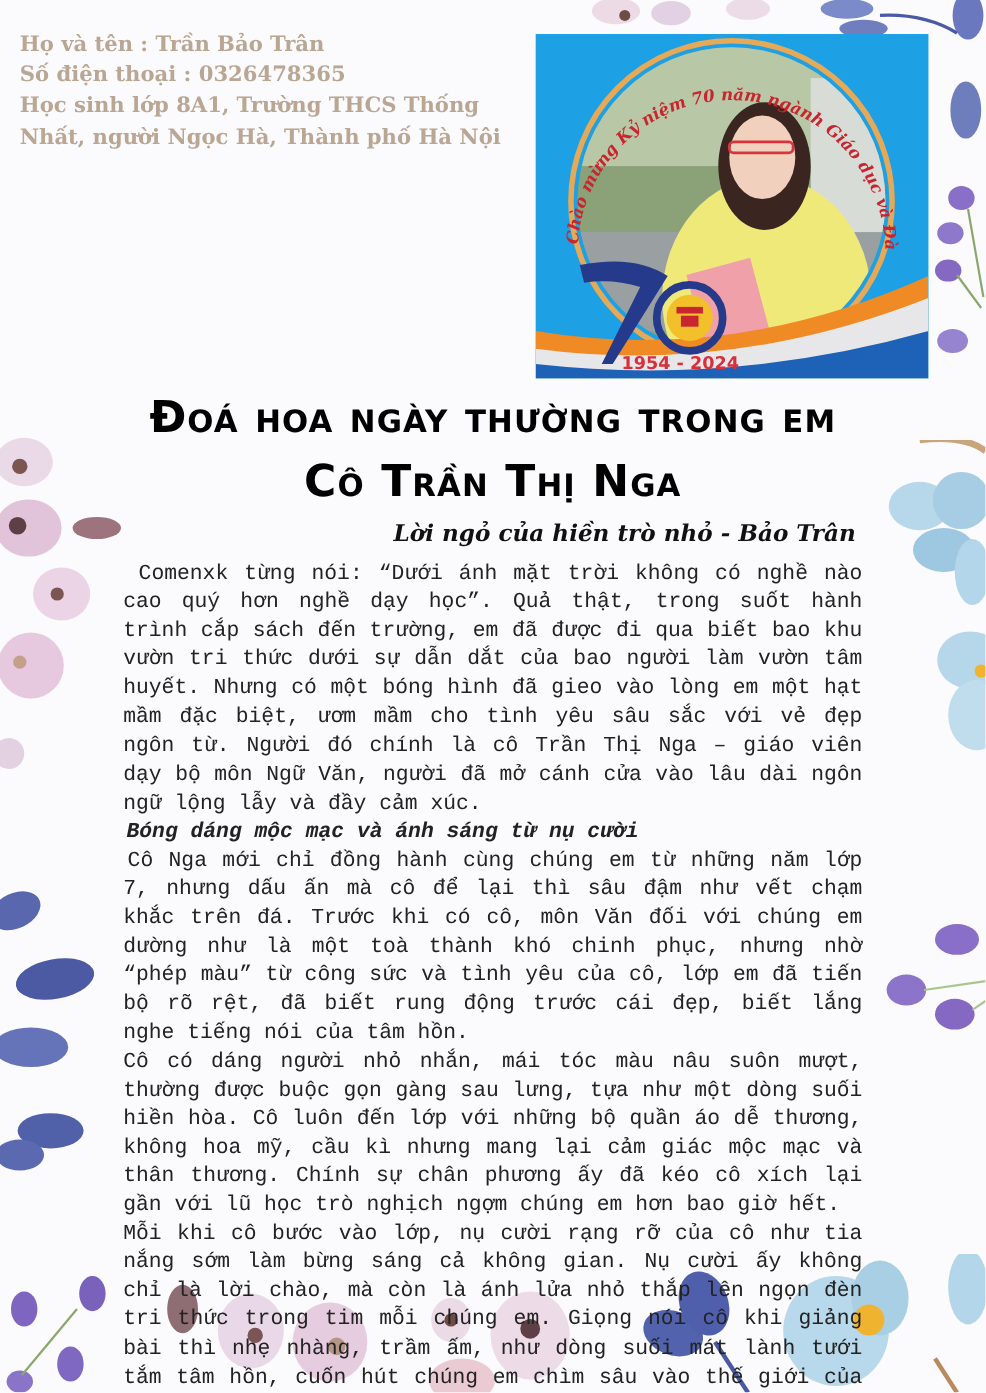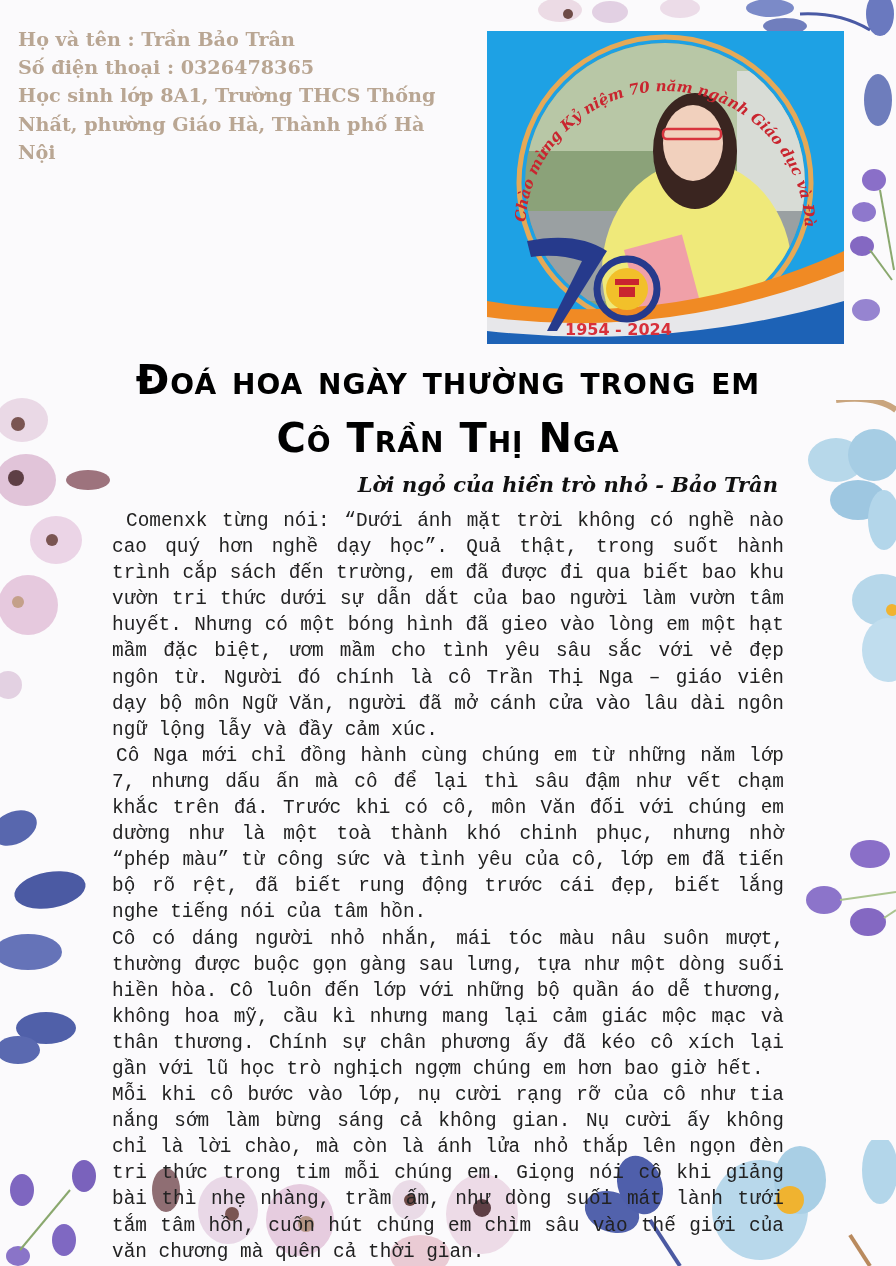--- a/index.html
+++ b/index.html
@@ -104,21 +104,21 @@
   <ellipse cx="760" cy="70" rx="48" ry="50" fill="#b8d8eb"></ellipse>
   <ellipse cx="800" cy="40" rx="26" ry="34" fill="#a9cfe5"></ellipse>
   <circle cx="790" cy="60" r="14" fill="#f0b330"></circle>
   <path d="M850 95 L870 126" stroke="#b98a5e" stroke-width="4"></path>
   <ellipse cx="880" cy="30" rx="18" ry="34" fill="#b3d6ea"></ellipse>
 </svg>
 
 <div class="info">
   <div>Họ và tên : Trần Bảo Trân</div>
   <div>Số điện thoại : 0326478365</div>
-  <div>Học sinh lớp 8A1, Trường THCS Thống Nhất, phường Giáo Hà, Thành phố Hà Nội</div>
+  <div>Học sinh lớp 8A1, Trường THCS Thống Nhất, người Ngọc Hà, Thành phố Hà Nội</div>
 </div>
 
 <div class="photo">
   <svg width="357" height="313" viewBox="0 0 357 313">
     <defs>
       <clipPath id="circ">
           <circle cx="178" cy="152" r="140"></circle>
         </clipPath>
       <path id="arc" d="M38 200 A140 140 0 1 1 318 200"></path>
     </defs>
@@ -150,16 +150,17 @@
   </svg>
 </div>
 
 <div class="title title1">Đoá hoa ngày thường trong em</div>
 <div class="title title2">Cô Trần Thị Nga</div>
 
 <div class="byline">Lời ngỏ của hiền trò nhỏ - Bảo Trân</div>
 
 <div class="body">
   <p class="ind">Comenxk từng nói: “Dưới ánh mặt trời không có nghề nào cao quý hơn nghề dạy học”. Quả thật, trong suốt hành trình cắp sách đến trường, em đã được đi qua biết bao khu vườn tri thức dưới sự dẫn dắt của bao người làm vườn tâm huyết. Nhưng có một bóng hình đã gieo vào lòng em một hạt mầm đặc biệt, ươm mầm cho tình yêu sâu sắc với vẻ đẹp ngôn từ. Người đó chính là cô Trần Thị Nga – giáo viên dạy bộ môn Ngữ Văn, người đã mở cánh cửa vào lâu dài ngôn ngữ lộng lẫy và đầy cảm xúc.</p>
+  <p class="subhead">Bóng dáng mộc mạc và ánh sáng từ nụ cười</p>
   <p class="ind1">Cô Nga mới chỉ đồng hành cùng chúng em từ những năm lớp 7, nhưng dấu ấn mà cô để lại thì sâu đậm như vết chạm khắc trên đá. Trước khi có cô, môn Văn đối với chúng em dường như là một toà thành khó chinh phục, nhưng nhờ “phép màu” từ công sức và tình yêu của cô, lớp em đã tiến bộ rõ rệt, đã biết rung động trước cái đẹp, biết lắng nghe tiếng nói của tâm hồn.</p>
   <p>Cô có dáng người nhỏ nhắn, mái tóc màu nâu suôn mượt, thường được buộc gọn gàng sau lưng, tựa như một dòng suối hiền hòa. Cô luôn đến lớp với những bộ quần áo dễ thương, không hoa mỹ, cầu kì nhưng mang lại cảm giác mộc mạc và thân thương. Chính sự chân phương ấy đã kéo cô xích lại gần với lũ học trò nghịch ngợm chúng em hơn bao giờ hết.</p>
   <p>Mỗi khi cô bước vào lớp, nụ cười rạng rỡ của cô như tia nắng sớm làm bừng sáng cả không gian. Nụ cười ấy không chỉ là lời chào, mà còn là ánh lửa nhỏ thắp lên ngọn đèn tri thức trong tim mỗi chúng em. Giọng nói cô khi giảng bài thì nhẹ nhàng, trầm ấm, như dòng suối mát lành tưới tắm tâm hồn, cuốn hút chúng em chìm sâu vào thế giới của văn chương mà quên cả thời gian.</p>
 </div>
 
 </body></html>

